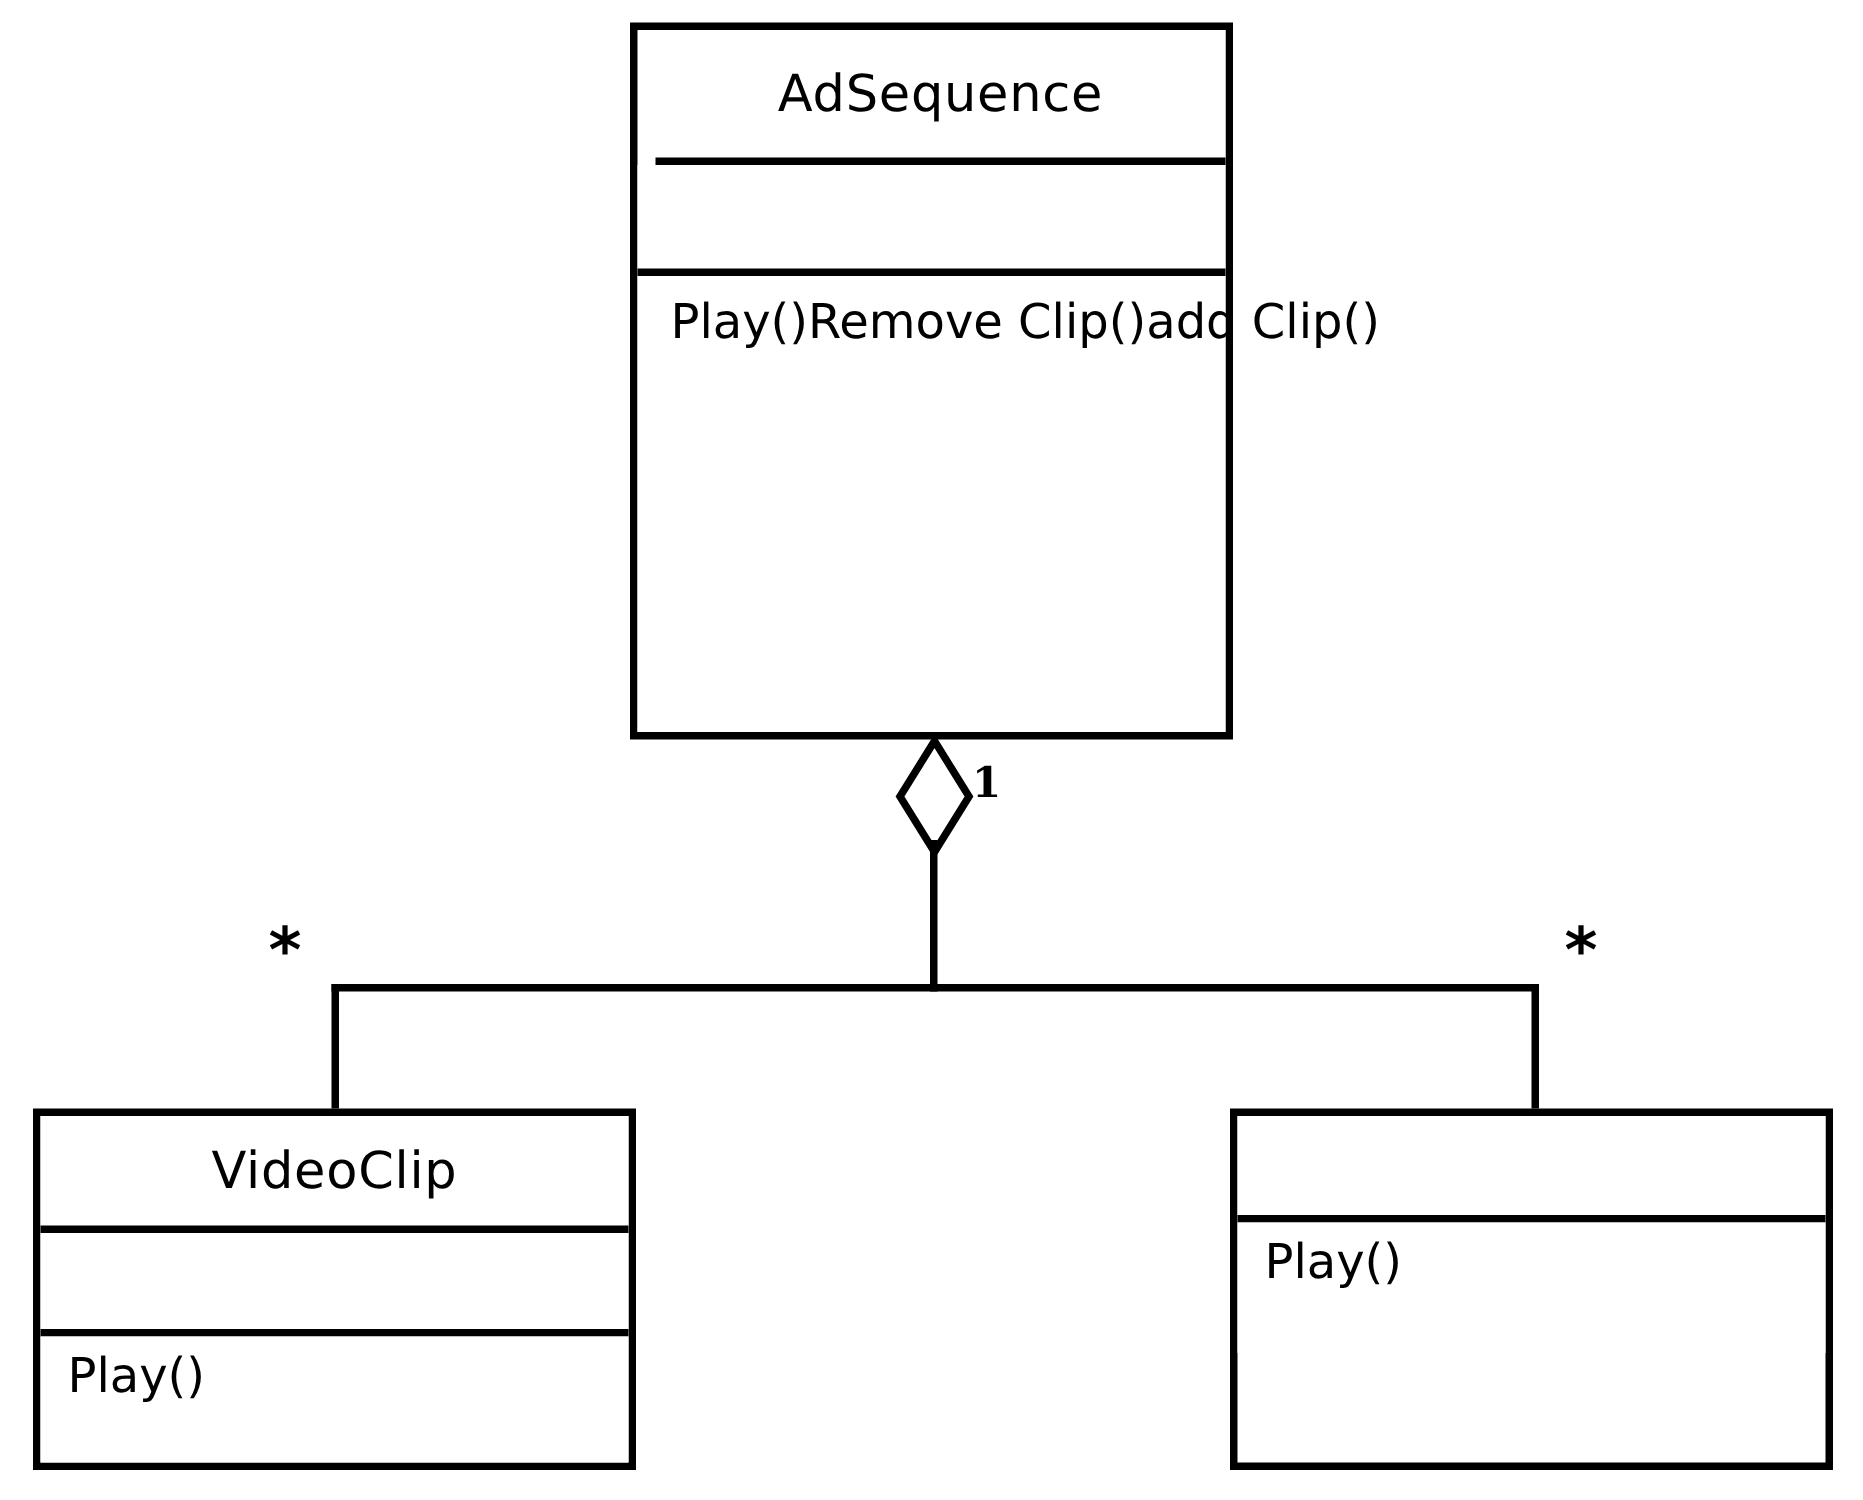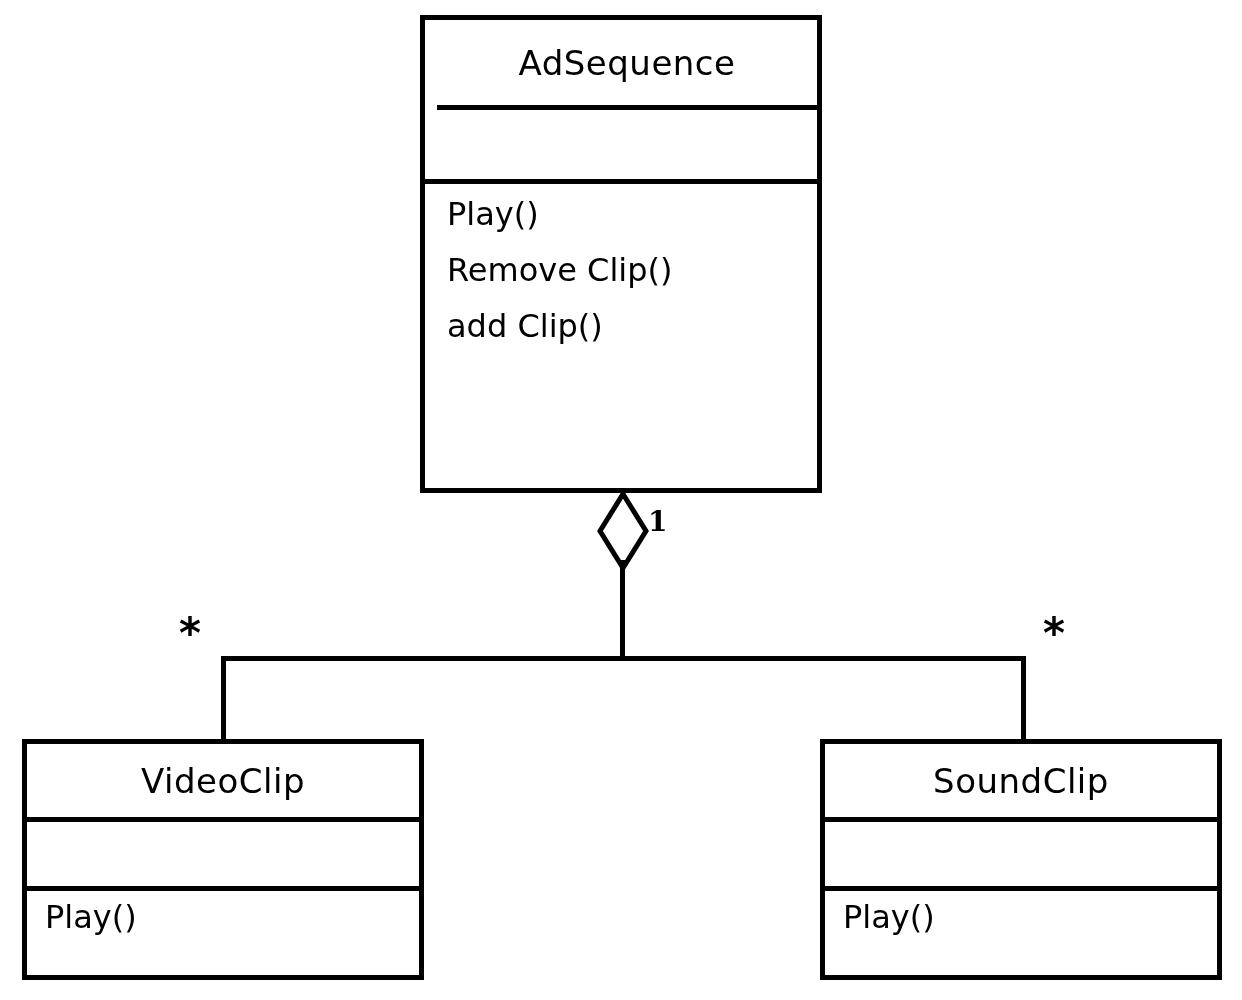--- a/index.html
+++ b/index.html
@@ -45,21 +45,21 @@
     font-size: 34px;
     letter-spacing: 0.5px;
     color: #000000;
     white-space: nowrap;
   }
   .attrs {
     
   }
   .methods {
     display: flex;
-    flex-direction: column;
+    flex-direction: row;
     justify-content: flex-start;
     padding-left: 22px;
     padding-top: 14px;
   }
   .method-item {
     font-size: 32px;
     line-height: 1.0;
     color: #000000;
     white-space: nowrap;
     margin-bottom: 24px;
@@ -203,20 +203,19 @@
 
   <div class="uml-class" id="class-videoclip">
     <div class="compartment divided c-name class-name">VideoClip</div>
     <div class="compartment divided c-attrs attrs"></div>
     <div class="compartment c-meth methods single">
       <div class="method-item">Play()</div>
     </div>
   </div>
 
   <div class="uml-class" id="class-soundclip">
-    <div class="compartment divided c-name class-name">SoundClip</div>
     <div class="compartment divided c-attrs attrs"></div>
     <div class="compartment c-meth methods single">
       <div class="method-item">Play()</div>
     </div>
   </div>
 
 </div>
 
 </body></html>

